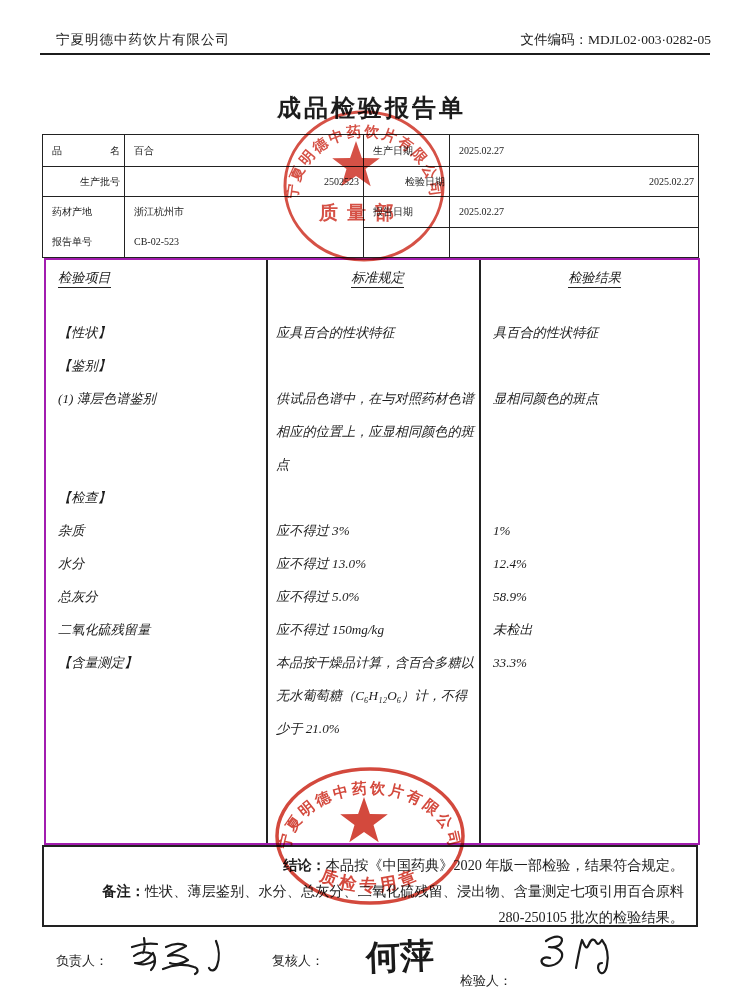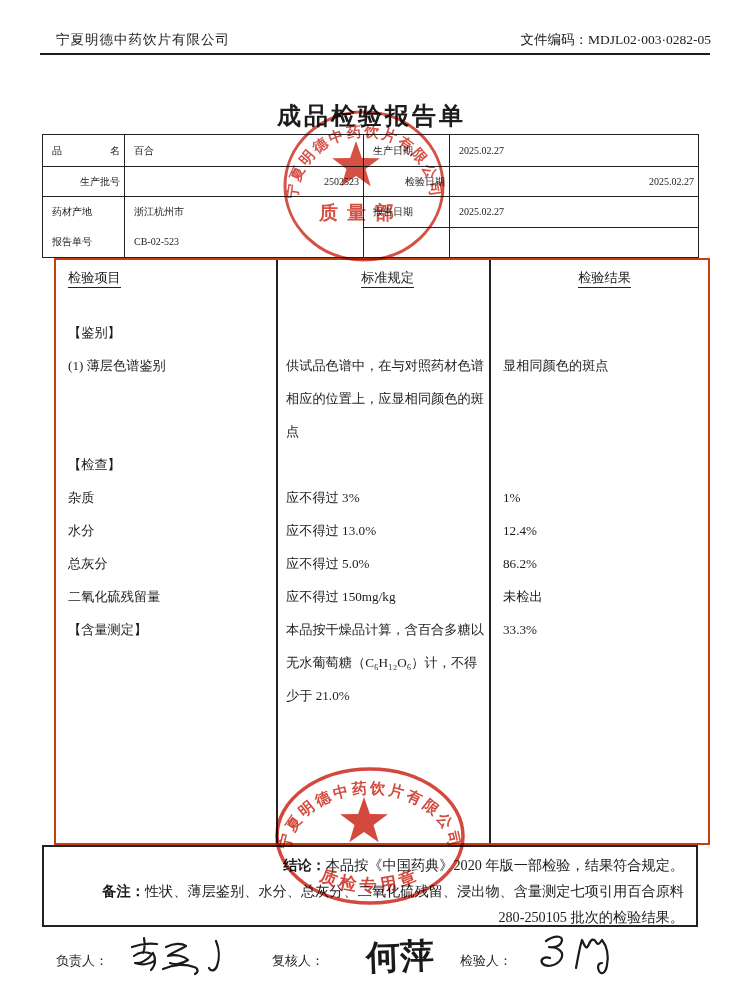--- a/index.html
+++ b/index.html
@@ -7,41 +7,41 @@
   body {
     position:relative;
     font-family:"Liberation Serif","DejaVu Serif",serif;
     color:#1c1c1c;
     overflow:hidden;
   }
   
   .hdr-company { position:absolute; top:31px; left:56px; font-size:13.5px; letter-spacing:1px; }
   .hdr-code    { position:absolute; top:31px; right:32px; font-size:13.5px; }
   .hdr-rule    { position:absolute; top:53px; left:40px; width:670px; height:2px; background:#1c1c1c; }
-  .doc-title   { position:absolute; top:100px; left:0; width:100%; text-align:center;
+  .doc-title   { position:absolute; top:92px; left:0; width:100%; text-align:center;
                  font-size:24px; font-weight:bold; letter-spacing:3px; }
 
   
   .info-table { position:absolute; top:134px; left:42px; width:656px;
                 border-collapse:collapse; font-size:10px; table-layout:fixed; }
   .info-table td { border:1.6px solid #222; padding:0 4px 0 9px; vertical-align:middle; }
   .info-table .c1 { width:82px; }
   .info-table .c2 { width:239px; }
   .info-table .c3 { width:86px; }
   .info-table .c4 { width:249px; }
   .info-table .r1 td { height:32px; }
   .info-table .r2 td { height:30px;text-align:right; }
   .info-table .r3 td { height:30px; }
   .info-table .r4 td { height:30px; }
   .two-line div { height:30px; line-height:30px; }
   .justify-lbl { text-align:justify; text-align-last:justify; }
 
   
-  .main-box { position:absolute; top:258px; left:54px; width:656px; height:587px;
-              border:2px solid #c2410c; }
+  .main-box { position:absolute; top:258px; left:44px; width:656px; height:587px;
+              border:2px solid #a21caf;font-style:italic; }
   .main-box .vline { position:absolute; top:0; bottom:0; width:1.6px; background:#222; }
   .vline-1 { left:220px; }
   .vline-2 { left:433px; }
   .main-table { width:100%; border-collapse:collapse; font-size:13.2px; }
   .main-table td { vertical-align:top; line-height:33px; }
   .main-table .hcell { height:56px; padding-top:9px; line-height:18px; }
   .main-table .col-item { width:222px; padding-left:12px; padding-right:8px; }
   .main-table .col-std  { width:215px; padding-left:8px;  padding-right:4px; }
   .main-table .col-res  { padding-left:10px; padding-right:2px; }
   .ul { border-bottom:1.4px solid #222; padding-bottom:2px; }
@@ -51,21 +51,21 @@
   .conclusion { position:absolute; top:845px; left:42px; width:656px; height:82px;
                 border:2px solid #222; padding:5px 12px 0 12px;
                 font-size:14.2px; line-height:26px;text-align:right; }
   .conclusion p { text-indent:2em; }
   .conclusion .b { font-weight:bold; }
 
   
   .sig-label { position:absolute; font-size:13px; top:952px; }
   .sig-label-1 { left:56px; }
   .sig-label-2 { left:272px; }
-  .sig-label-3 { left:460px; }
+  .sig-label-3 { left:460px;margin-top:20px; }
   .sig-svg { position:absolute; }
   .sig-1 { left:126px; top:934px; }
   .sig-2 { left:352px; top:932px; }
   .sig-3 { left:532px; top:930px; }
   .sig-svg path { fill:none; stroke:#1a1a1a; stroke-width:2.2; stroke-linecap:round; stroke-linejoin:round; }
 
   
   .stamp { position:absolute; mix-blend-mode:multiply; }
   .stamp-1 { left:280px; top:106px; opacity:.88; }
   .stamp-2 { left:272px; top:764px; opacity:.92; }
@@ -115,20 +115,25 @@
   <div class="vline vline-1"></div>
   <div class="vline vline-2"></div>
   <table class="main-table">
     <tbody>
         <tr>
       <td class="col-item hcell"><span class="ul">检验项目</span></td>
       <td class="col-std hcell center"><span class="ul">标准规定</span></td>
       <td class="col-res hcell center"><span class="ul">检验结果</span></td>
     </tr>
     <tr>
+      <td class="col-item">【性状】</td>
+      <td class="col-std">应具百合的性状特征</td>
+      <td class="col-res">具百合的性状特征</td>
+    </tr>
+    <tr>
       <td class="col-item">【鉴别】</td>
       <td class="col-std"></td>
       <td class="col-res"></td>
     </tr>
     <tr>
       <td class="col-item">(1) 薄层色谱鉴别</td>
       <td class="col-std">供试品色谱中，在与对照药材色谱相应的位置上，应显相同颜色的斑点</td>
       <td class="col-res">显相同颜色的斑点</td>
     </tr>
     <tr>
@@ -142,21 +147,21 @@
       <td class="col-res">1%</td>
     </tr>
     <tr>
       <td class="col-item">水分</td>
       <td class="col-std">应不得过 13.0%</td>
       <td class="col-res">12.4%</td>
     </tr>
     <tr>
       <td class="col-item">总灰分</td>
       <td class="col-std">应不得过 5.0%</td>
-      <td class="col-res">86.2%</td>
+      <td class="col-res">58.9%</td>
     </tr>
     <tr>
       <td class="col-item">二氧化硫残留量</td>
       <td class="col-std">应不得过 150mg/kg</td>
       <td class="col-res">未检出</td>
     </tr>
     <tr>
       <td class="col-item">【含量测定】</td>
       <td class="col-std">本品按干燥品计算，含百合多糖以无水葡萄糖（C₆H₁₂O₆）计，不得少于 21.0%</td>
       <td class="col-res">33.3%</td>

